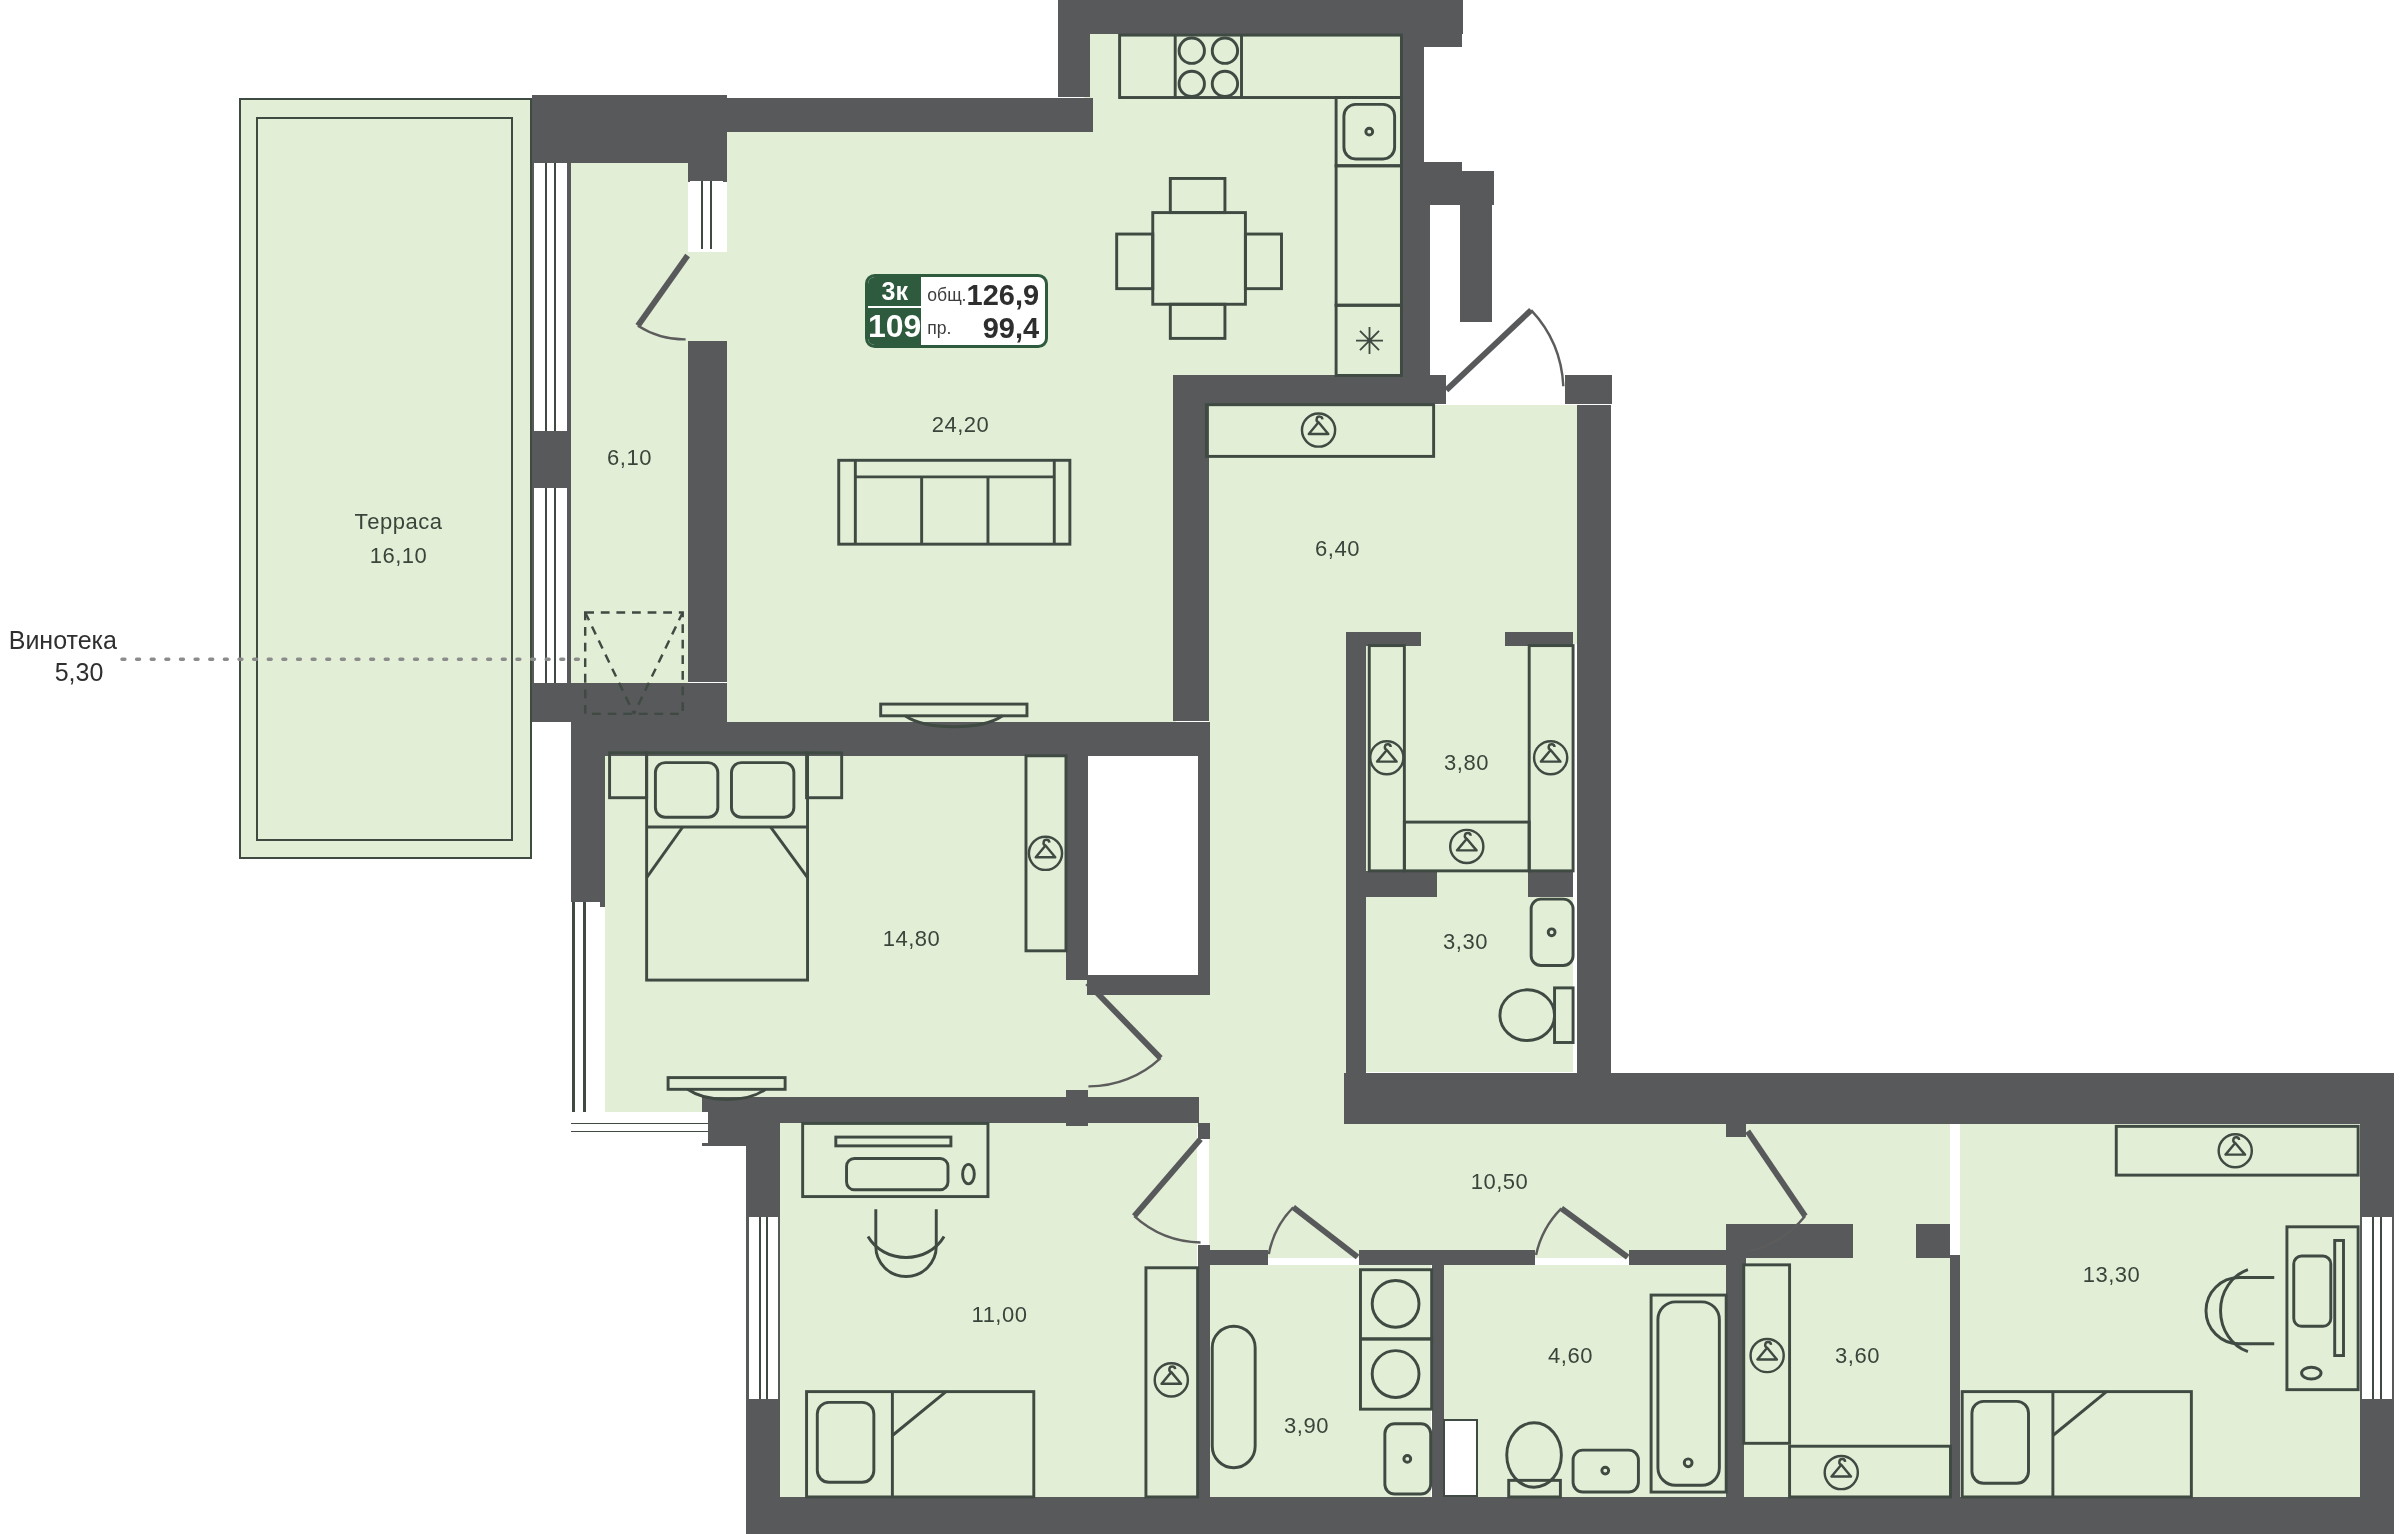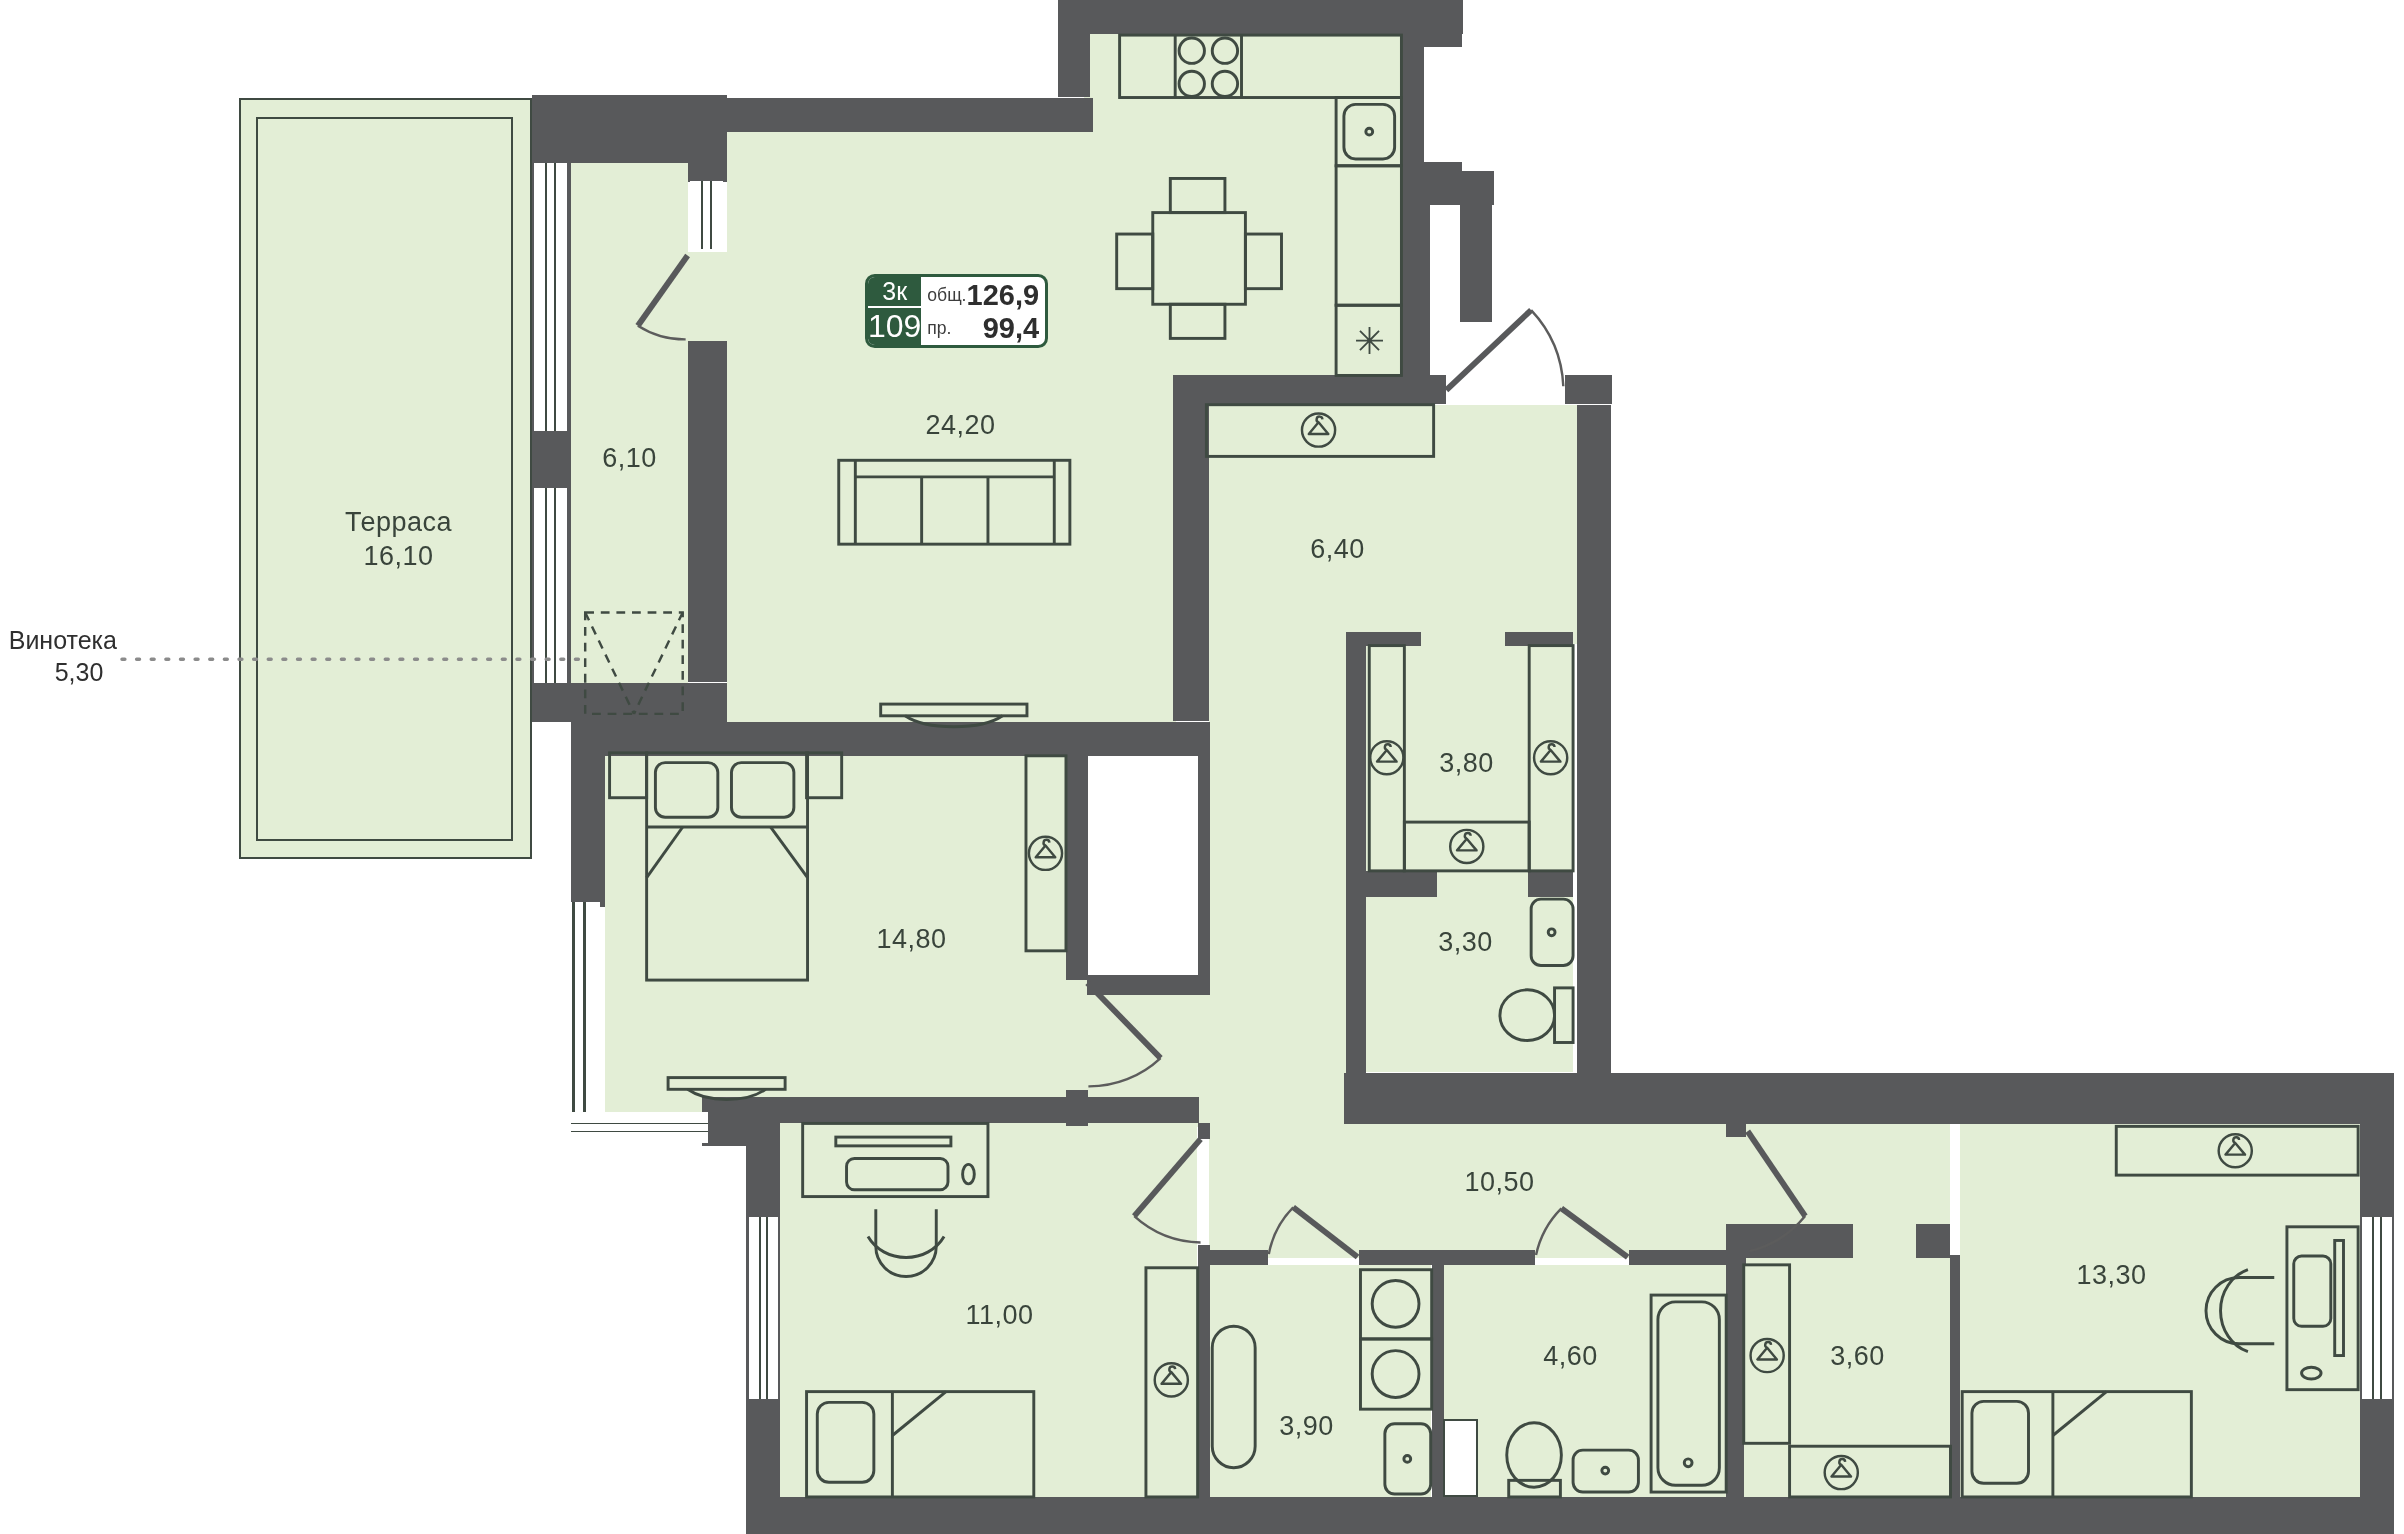--- a/index.html
+++ b/index.html
@@ -12,32 +12,32 @@
   html,body{margin:0;padding:0;background:#fff;}
   .plan{position:relative;width:2405px;height:1534px;background:#fff;overflow:hidden;
         font-family:"Liberation Sans",sans-serif;}
   .g{position:absolute;background:var(--room);}
   .w{position:absolute;background:var(--wall);}
   .wv{position:absolute;background:linear-gradient(to right,#fff 0 34%,var(--line) 34% 40%,#fff 40% 60%,var(--line) 60% 66%,#fff 66% 100%);}
   .wh{position:absolute;background:linear-gradient(to bottom,#fff 0 34%,var(--line) 34% 40%,#fff 40% 60%,var(--line) 60% 66%,#fff 66% 100%);}
   .white{position:absolute;background:#fff;}
   .outline{position:absolute;border:2.9px solid var(--line);box-sizing:border-box;background:var(--room);}
   .thinline{position:absolute;border:2px solid var(--line);box-sizing:border-box;}
-  .lbl{position:absolute;width:195px;text-align:center;font-size:27px;line-height:34px;
+  .lbl{position:absolute;width:195px;text-align:center;font-size:22px;line-height:34px;
        color:var(--txt);letter-spacing:0.5px;}
   .svgov{position:absolute;left:0;top:0;}
   svg .f{fill:none;stroke:var(--line);stroke-width:3;}
   svg .leaf{fill:none;stroke:var(--wall);stroke-width:6;}
   svg .arc{fill:none;stroke:#5c5c5c;stroke-width:2.5;}
   svg .dash{fill:none;stroke:var(--line);stroke-width:2.5;stroke-dasharray:9 7;}
   svg .dots{fill:none;stroke:#8b8b8b;stroke-width:3.5;stroke-dasharray:3 12;stroke-linecap:round;}
   .badge{position:absolute;left:865px;top:274px;width:183px;height:74px;display:flex;
          border:3.9px solid var(--accent);border-radius:9.8px;background:#fff;overflow:hidden;box-sizing:border-box;}
   .badge .left{width:60px;background:var(--accent);color:#fff;display:flex;flex-direction:column;}
-  .badge .left div{flex:1;display:flex;align-items:center;justify-content:center;font-weight:400;text-align:center;}
+  .badge .left div{flex:1;display:flex;align-items:center;justify-content:center;font-weight:700;text-align:center;}
   .badge .left .r1{font-size:25px;border-bottom:2.9px solid #fff;}
   .badge .left .r2{font-size:32px;}
   .badge .right{flex:1;display:flex;flex-direction:column;padding:2px 7.8px 2px 5.9px;}
   .badge .right .row{flex:1;display:flex;align-items:center;}
   .badge .right .tag{font-size:17.6px;color:#3d3d3d;}
   .badge .right .val{font-size:29px;font-weight:700;color:#2e2e2e;margin-left:auto;}
   .callout{position:absolute;left:0;top:624px;width:117px;text-align:right;color:#2f2f2f;
            font-size:25px;line-height:32px;}
   .callout .a{padding-right:13.7px;}
   .snow{position:absolute;left:1349px;top:320px;width:41px;text-align:center;

